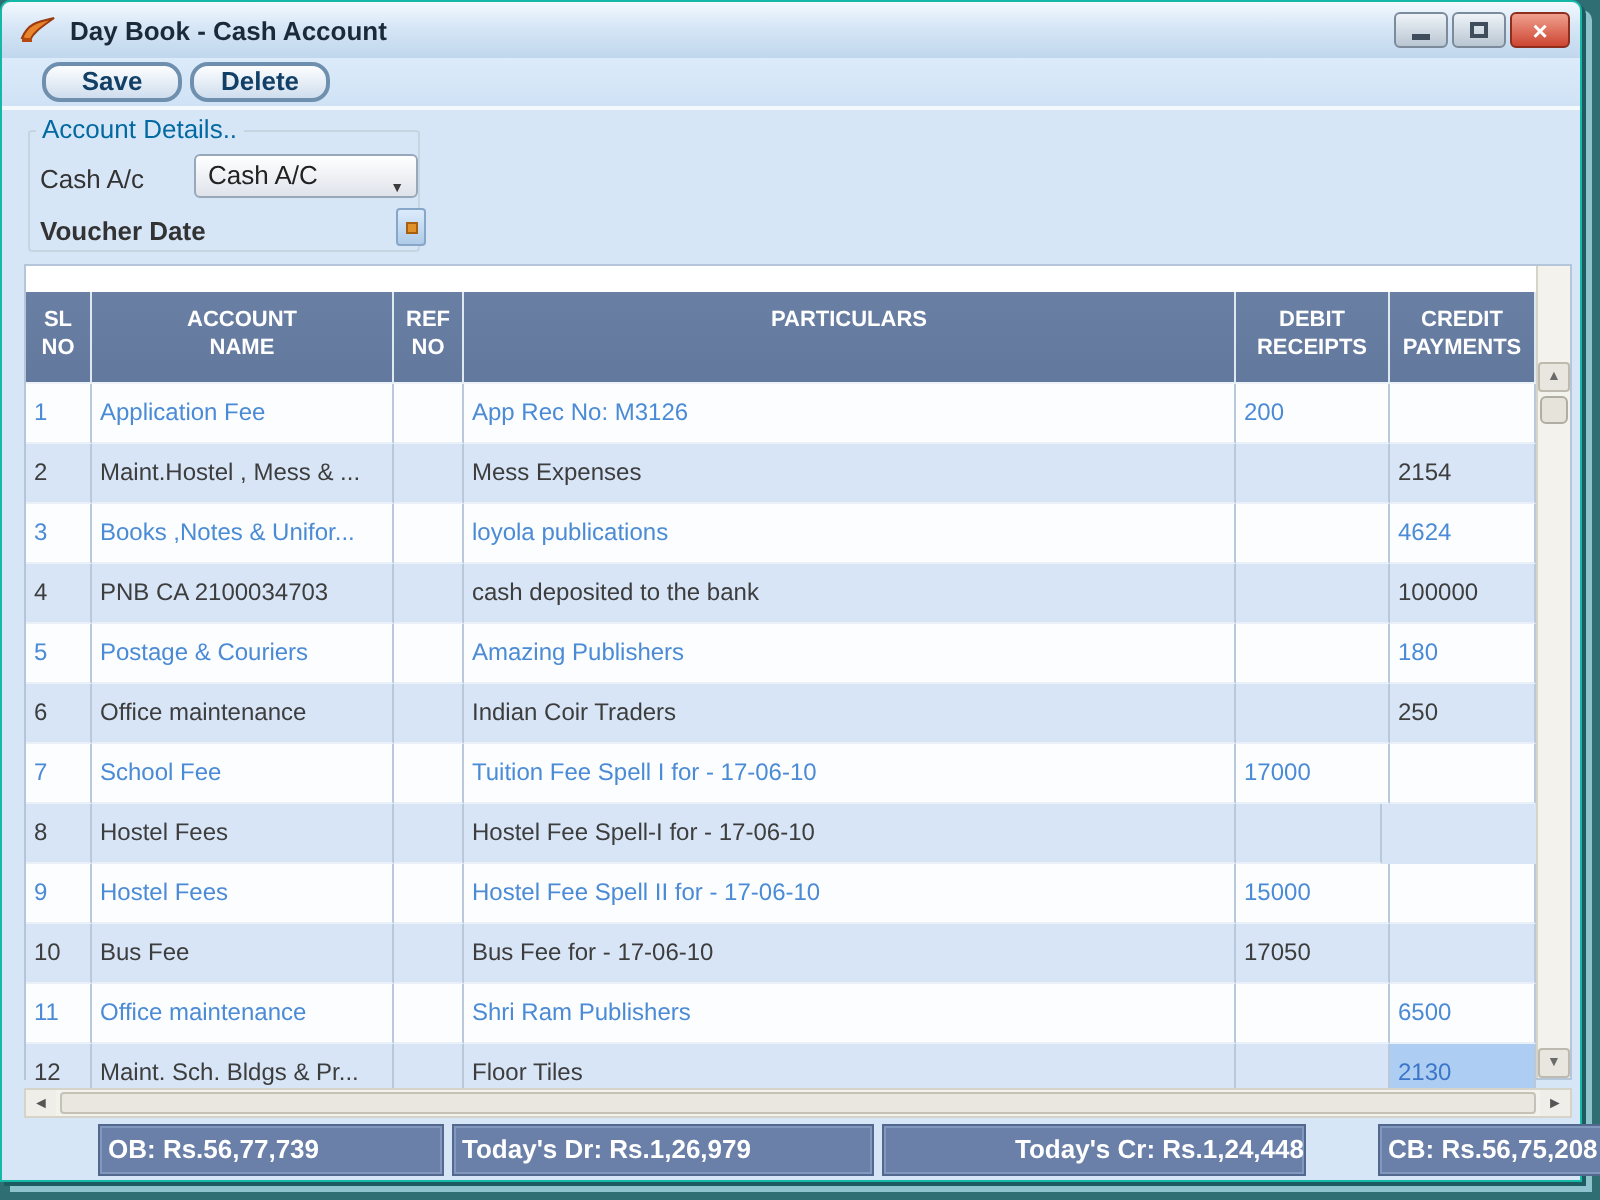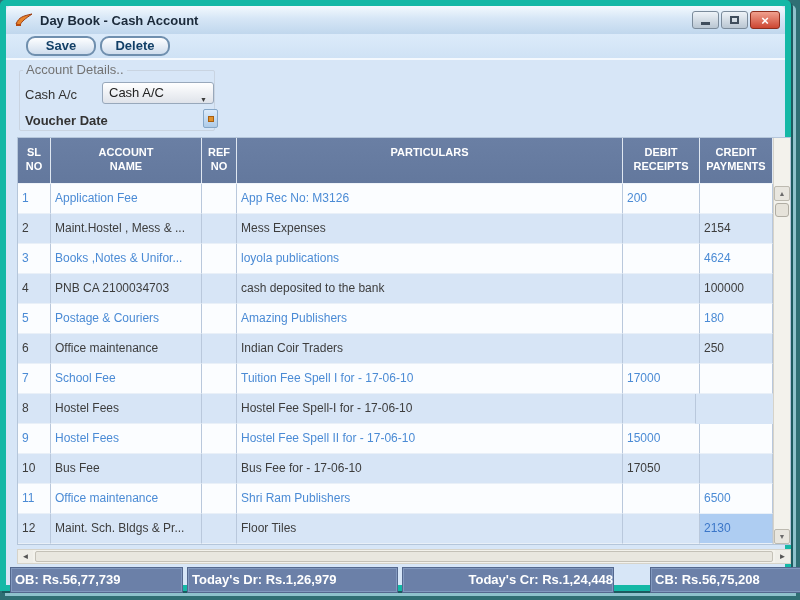--- a/index.html
+++ b/index.html
@@ -1,21 +1,21 @@
 <!DOCTYPE html>
 <html style="--header-bg: #6a7fa4; --row-bg: #fbfdff; --row-alt-bg: #d7e5f6; --blue-text: #4b8bd5; --dark-text: #3d3d3d; --selected-cell-bg: #aecdf2; --status-bg: #6b80a8; --desktop-teal: #2f6f74; --close-red: #cc4632;"><head>
 <meta charset="utf-8">
 <style>
   * { margin:0; padding:0; box-sizing:border-box; }
   html,body { width:800px; height:600px; overflow:hidden; }
   body { background:var(--desktop-teal,#2f6f74); font-family:"Liberation Sans", sans-serif; }
 
   .window {
     position:absolute; left:0; top:0; width:791px; height:591px;
-    background:#d7e6f7; border:6px solid #14b8a6; border-radius:5px 5px 0 0;
+    background:#d7e6f7; border:1px solid #14b8a6; border-radius:5px 5px 0 0;
     box-shadow: 2px 2px 0 #1d5b60, 5px 5px 0 #8ec2cc;
   }
 
   
   .titlebar {
     position:absolute; left:0; top:0; right:0; height:28px;
     background:linear-gradient(#f3f9fe, #d6e6f6 45%, #c0d7ed);
     border-radius:5px 5px 0 0; display:flex; align-items:center;
   }
   .app-icon { width:20px; height:16px; margin:0 6px 0 8px; }
@@ -44,21 +44,21 @@
     font-weight:700; font-size:13px; text-align:center; line-height:16px; padding:0 10px;
   }
 
   
   .groupbox {
     position:absolute; left:13px; top:64px; width:196px; height:61px;
     border:1px solid #c9d4e1; border-radius:2px;
   }
   .group-label {
     position:absolute; left:17px; top:56px; background:#d7e6f7; padding:0 3px;
-    font-size:13px; color:#737373;
+    font-size:13px; color:#0369a1;
   }
   .fldlabel { position:absolute; font-size:13px; color:#333; }
   .lbl-cash { left:19px; top:81px; }
   .lbl-date { left:19px; top:107px;font-weight:bold; }
 
   .dropdown {
     position:absolute; left:96px; top:76px; width:112px; height:22px;
     background:linear-gradient(#ffffff,#dfe3ea); border:1px solid #98a8bb; border-radius:3px;
     font-size:13px; color:#222; line-height:20px; padding-left:6px;
   }
@@ -76,21 +76,21 @@
     position:absolute; left:197px; top:103px; width:15px; height:19px;
     background:linear-gradient(#dcebfb,#aecbe8); border:1px solid #86a7c8; border-radius:2px;
   }
   .calbtn .dot { position:absolute; left:4px; top:6px; width:6px; height:6px; background:#e0912c; border:1px solid #a85f10; }
 
   
   .grid {
     position:absolute; left:11px; top:131px; width:774px; height:408px;
     border:1px solid #b5c6da; background:#fff; display:flex;
   }
-  .grid-main { width:755px; }
+  .grid-main { width:755px;margin-top:13px; }
   .thead { display:flex; height:46px; background:linear-gradient(var(--header-bg,#6a7fa4),#63789d); }
   .th {
     color:#fff; font-size:11px; font-weight:700; text-align:center;
     white-space:pre-line; line-height:14px; padding-top:7px;
     border-right:1px solid #dfe7f1; border-bottom:1px solid #eef3f9; height:46px;
   }
   .col-sl{width:33px} .col-account{width:151px} .col-ref{width:35px}
   .col-particulars{width:386px} .col-debit{width:77px} .col-credit{width:73px}
 
   .trow { display:flex; height:30px; }
@@ -116,21 +116,21 @@
   }
   .hs-btn { width:15px; background:#efeee8; font-size:8px; color:#555; text-align:center; line-height:13px; }
   .hs-thumb { flex:1; margin:1px 2px; background:#e9e7df; border:1px solid #c4c1b7; border-radius:2px; }
 
   
   .statusbar { position:absolute; left:0; top:560px; right:0; height:28px; }
   .panel {
     position:absolute; top:1px; height:26px; background:var(--status-bg,#6b80a8);
     border:1px solid #54688e; box-shadow:inset 0 0 0 1px #8299bf;
     color:#fff; font-size:13px; font-weight:700; line-height:24px; padding-left:4px;
-    white-space:nowrap; overflow:hidden;
+    white-space:nowrap; overflow:hidden;margin-left:44px;
   }
   .p1 { left:4px;  width:173px; }
   .p2 { left:181px; width:211px; }
   .p3 { left:396px; width:212px;text-align:right; }
   .p4 { left:644px; width:176px; }
 </style>
 </head>
 <body>
 
 <div class="window">

